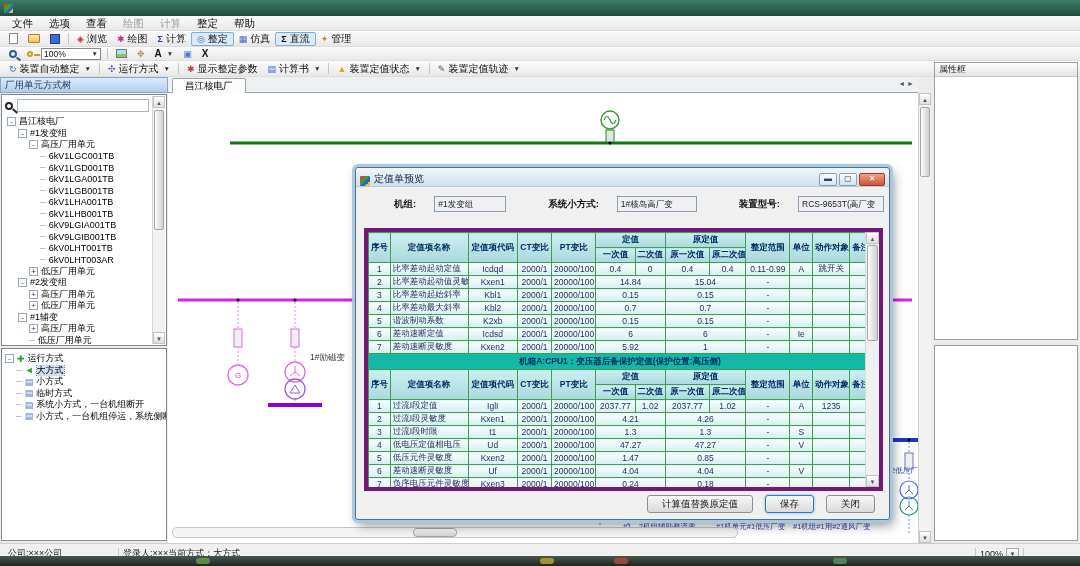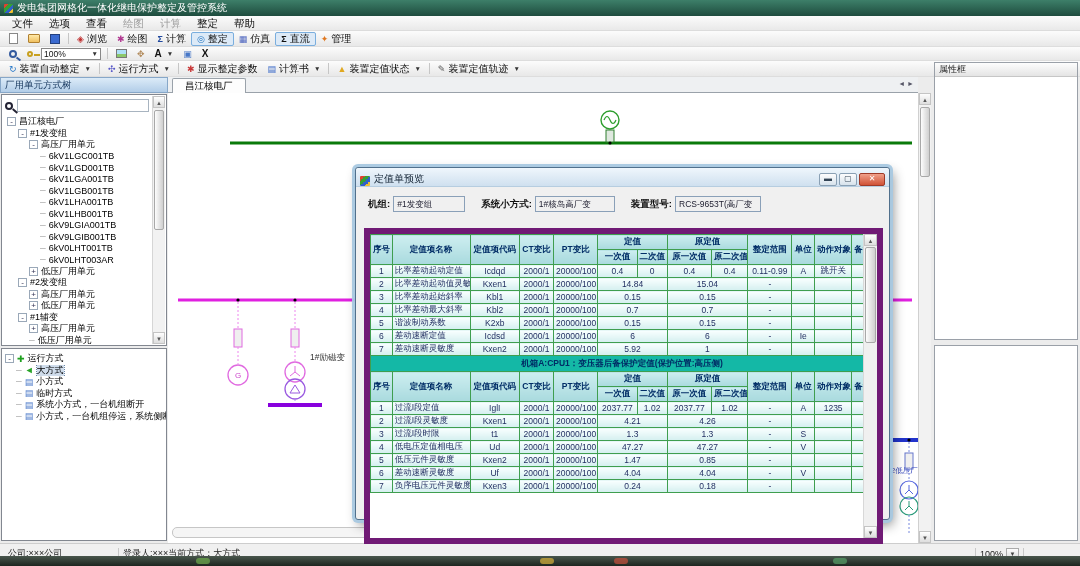--- a/index.html
+++ b/index.html
@@ -91,42 +91,41 @@
     box-shadow:0 0 0 3px rgba(168,200,224,.95), 3px 5px 12px rgba(0,0,0,.45);}
   .dlg-title{height:19px;background:linear-gradient(#eff6fc,#cfe0ef);display:flex;align-items:flex-end;gap:4px;
     padding:0 4px;font-size:10px;color:#123;border-bottom:1px solid #b6cde0;border-radius:3px 3px 0 0;}
   .dlg-icon{width:10px;height:10px;border-radius:1px;flex:none;
     background:linear-gradient(135deg,#e04030 0 25%,#35a035 25% 50%,#3060c8 50% 75%,#f0c030 75% 100%);}
   .dlg-controls{margin-left:auto;display:flex;}
   .wbtn{width:18px;height:13px;border:1px solid #8aa0b4;background:linear-gradient(#fdfdfd,#d7e2ec);
     font-size:8px;line-height:10px;text-align:center;color:#345;margin-left:2px;border-radius:2px;}
   .wbtn.close{background:linear-gradient(#f0a08a,#d05236);color:#fff;border-color:#9e3a28;width:26px;}
   .dlg-fields{position:absolute;left:12px;top:28px;display:flex;gap:16px;align-items:center;font-size:9.5px;color:#111;}
-  .fld{display:flex;align-items:center;gap:3px;}
+  .fld{display:flex;align-items:center;gap:18px;margin-left:26px;}
   .fld b{font-weight:bold;}
   .fbox{border:1px solid #8aa0b8;background:#f0f0f0;height:16px;font-size:8.5px;padding:2px 3px;color:#223;white-space:nowrap;}
-  .tbl-wrap{position:absolute;left:8px;top:60px;width:519px;height:316px;background:#fff;border:6px solid #701a75;overflow:hidden;}
+  .tbl-wrap{position:absolute;left:8px;top:60px;width:519px;height:263px;background:#fff;border:4px solid #701a75;overflow:hidden;}
   .vtbl{position:absolute;left:0;top:0;width:504px;border-collapse:collapse;table-layout:fixed;font-size:8.5px;color:#1d2a5e;}
   .vtbl th,.vtbl td{border:1px solid #3f9e4f;padding:0 2px;white-space:nowrap;overflow:hidden;text-align:center;}
   .vtbl th{height:15px;background:linear-gradient(#cdeef0,#a9dade);font-weight:bold;color:#002d66;}
   .vtbl td{height:11px;background:linear-gradient(#f9ffff,#d4efef);}
   .vtbl td.name{text-align:left;}
   .vtbl td.section{height:16px;background:#14b8a6;font-weight:bold;color:#002d66;}
   .tbl-scroll{position:absolute;right:0;top:0;bottom:0;width:14px;background:#f0f0f0;border-left:1px solid #d8d8d8;}
   .dlg-buttons{position:absolute;right:14px;top:327px;display:flex;gap:12px;}
   .dbtn{height:18px;padding:0 14px;font-size:9.5px;line-height:16px;color:#111;
     background:linear-gradient(#f8f8f8,#dadada);border:1px solid #8e8e8e;border-radius:3px;}
   .dbtn.default{border:1px solid #2f7cc0;box-shadow:0 0 3px #79b6e6;}
 </style>
 </head>
 <body>
 
 <div class="titlebar">
   <span class="app-icon"></span>
-  <span>发电集团网格化一体化继电保护整定及管控系统</span>
 </div>
 
 <div class="menubar">
   <span class="menu-item">文件</span>
   <span class="menu-item">选项</span>
   <span class="menu-item">查看</span>
   <span class="menu-item disabled">绘图</span>
   <span class="menu-item disabled">计算</span>
   <span class="menu-item">整定</span>
   <span class="menu-item">帮助</span>
@@ -738,13 +737,18 @@
             <td></td>
           </tr>
         </tbody>
     </table>
     <div class="tbl-scroll">
       <div class="ar" style="height:12px;font-size:6px;text-align:center;line-height:12px;color:#555;background:linear-gradient(#fefefe,#dedede);border:1px solid #c4c4c4">▲</div>
       <div style="position:absolute;left:1px;right:1px;top:13px;height:96px;background:linear-gradient(90deg,#fdfdfd,#cfcfcf);border:1px solid #a8a8a8;border-radius:2px"></div>
       <div class="ar" style="position:absolute;bottom:0;left:0;right:0;height:12px;font-size:6px;text-align:center;line-height:12px;color:#555;background:linear-gradient(#fefefe,#dedede);border:1px solid #c4c4c4">▼</div>
     </div>
   </div>
+  <div class="dlg-buttons">
+    <span class="dbtn">计算值替换原定值</span>
+    <span class="dbtn default">保存</span>
+    <span class="dbtn">关闭</span>
+  </div>
 </div>
 
 </body></html>

